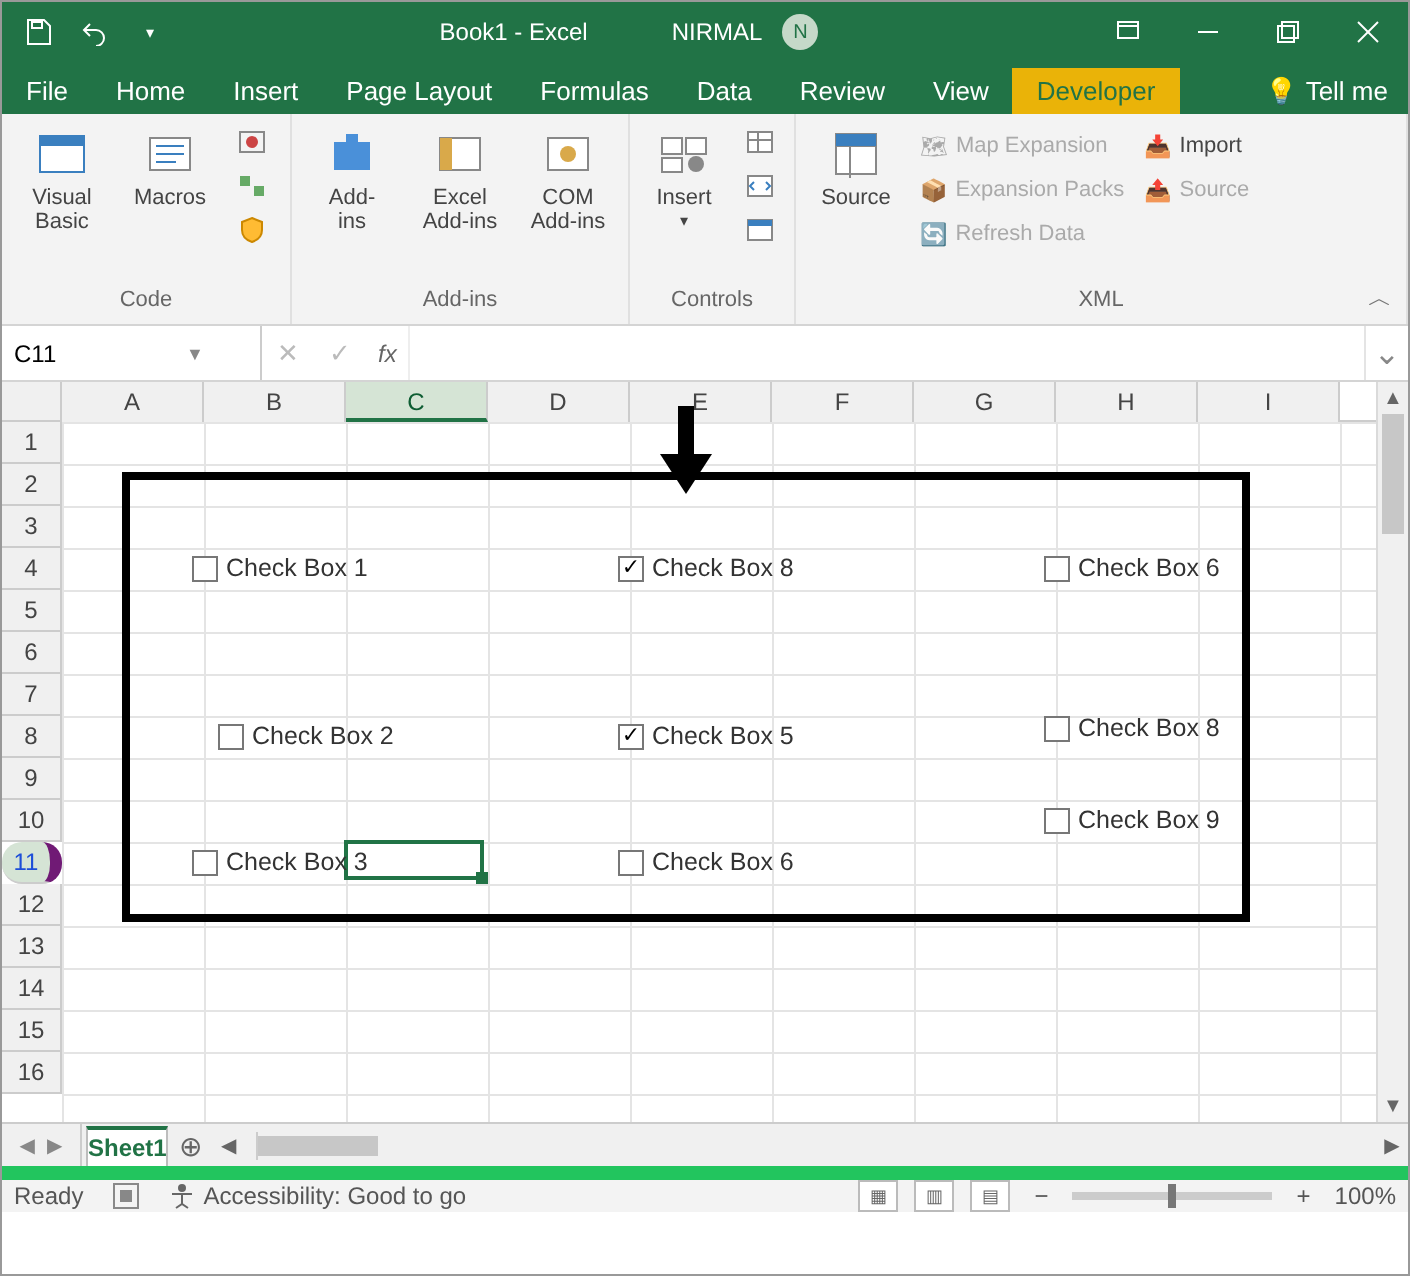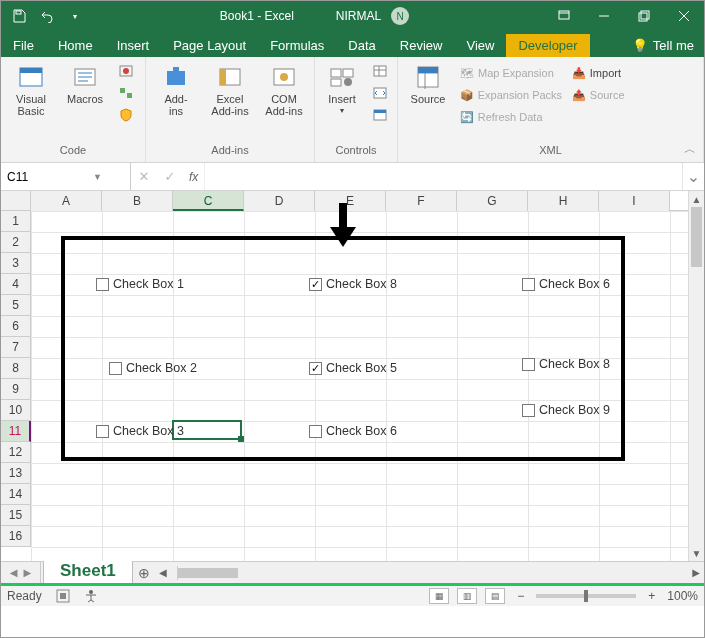--- a/index.html
+++ b/index.html
@@ -49,48 +49,48 @@
   .down-arrow { position: absolute; top: 203px; left: 330px; z-index: 30; }
 
   
   .grid-wrap { position: relative; height: 370px; background: #fff; }
   .col-headers { display: flex; position: absolute; top: 0; left: 0; right: 16px; height: 20px; border-bottom: 1px solid #ccc; }
   .selectall { width: 30px; height: 20px; background: #f0f0f0; border-right: 1px solid #ccc; border-bottom: 1px solid #ccc; }
   .col-h { width: 71px; height: 20px; background: #f0f0f0; border-right: 1px solid #ccc; text-align: center; font-size: 12px; color: #444; line-height: 20px; }
   .col-h.active { background: #d5e4d5; color: #0e5d33; border-bottom: 2px solid #217346; }
   .row-headers { position: absolute; top: 20px; left: 0; width: 30px; }
   .row-h { height: 21px; background: #f0f0f0; border-right: 1px solid #ccc; border-bottom: 1px solid #ccc; text-align: center; font-size: 12px; color: #444; line-height: 21px; }
-  .row-h.active { background: #d5e4d5; color: #be185d; border-right: 2px solid #701a75; }
+  .row-h.active { background: #d5e4d5; color: #1d4ed8; border-right: 6px solid #701a75; border-radius: 10px; }
   .cells { position: absolute; top: 20px; left: 30px; right: 16px; bottom: 0; }
   .gridlines-v { position: absolute; top: 0; bottom: 0; width: 0; border-right: 1px solid #e4e4e4; }
   .gridlines-h { position: absolute; left: 0; right: 0; height: 0; border-bottom: 1px solid #e4e4e4; }
   .active-cell { position: absolute; border: 2px solid #217346; background: #fff; }
   .active-cell::after { content: ""; position: absolute; right: -4px; bottom: -4px; width: 6px; height: 6px; background: #217346; }
   .thick-box { position: absolute; border: 4px solid #000; }
   .checkbox-ctrl { position: absolute; display: flex; align-items: flex-end; gap: 4px; font-size: 12.5px; color: #333; }
   .checkbox-ctrl .cb { width: 13px; height: 13px; border: 1px solid #777; background: #fff; display: flex; align-items: center; justify-content: center; font-size: 11px; color: #000; line-height: 1; }
   .vscroll-outer { position: absolute; top: 0; right: 0; bottom: 0; width: 16px; background: #f0f0f0; display:flex; flex-direction:column; border-left:1px solid #dadada; }
   .vscroll-btn { height: 16px; display:flex; align-items:center; justify-content:center; color:#666; font-size:10px; }
   .vscroll-track { flex:1; background:#f0f0f0; position:relative; }
   .vscroll-thumb { position:absolute; left:2px; right:2px; top:0; height:60px; background:#c7c7c7; }
 
   
   .sheet-row { height: 22px; display: flex; align-items: stretch; border-top: 1px solid #ccc; background: #f0f0f0; }
   .sheet-nav { width: 40px; display: flex; align-items: center; justify-content: center; gap: 6px; color: #888; font-size: 10px; border-right: 1px solid #ccc; }
   .sheet-tabs { display: flex; align-items: flex-end; padding-left: 2px; }
-  .sheet-tab { background: #fff; border: 1px solid #bdbdbd; border-bottom: none; padding: 2px 16px; font-size: 17px; border-radius: 0 0 0 0; margin-top: 1px; }
+  .sheet-tab { background: #fff; border: 1px solid #bdbdbd; border-bottom: none; padding: 2px 0; font-size: 12px; border-radius: 0 0 0 0; margin-top: 1px; }
   .sheet-tab.active { border-top: 2px solid #217346; font-weight: 600; color: #217346; }
   .sheet-add { width: 22px; display:flex; align-items:center; justify-content:center; color:#666; font-size:14px; cursor:pointer; }
   .hscroll { flex: 1; display:flex; align-items:center; justify-content:flex-end; }
   .hscroll-track { flex:1; height:14px; background:#f0f0f0; border-left:1px solid #ccc; position:relative; margin-left:6px; }
   .hscroll-btn { width:16px; display:flex; align-items:center; justify-content:center; color:#666; font-size:10px; }
   .hscroll-thumb { position:absolute; top:2px; bottom:2px; left:0; width:60px; background:#c7c7c7; }
 
   
-  .statusbar { height: 23px; background: #f3f3f3; border-top: 3px solid #22c55e; display: flex; align-items: center; font-size: 12px; color: #555; padding: 0 6px; gap: 14px; }
+  .statusbar { height: 23px; background: #f3f3f3; border-top: 7px solid #22c55e; display: flex; align-items: center; font-size: 12px; color: #555; padding: 0 6px; gap: 14px; }
   .statusbar .right-group { margin-left: auto; display: flex; align-items: center; gap: 8px; }
   .view-btn { width: 20px; height: 16px; border: 1px solid #bbb; display:flex; align-items:center; justify-content:center; font-size:9px; color:#666; background:#fff; }
   .zoom-slider { width: 100px; height: 4px; background: #ccc; position: relative; }
   .zoom-slider::before, .zoom-slider::after { content:""; position:absolute; top:-5px; width:14px; height:14px; }
   .zoom-thumb { position:absolute; top:-4px; left:48px; width:4px; height:12px; background:#777; }
 
   svg { display: block; }
 </style>
 </head>
 <body>
@@ -475,20 +475,21 @@
         <rect x="4" y="4" width="6" height="6" fill="#888"></rect>
       </svg>
     </span>
   <span style="display:flex; align-items:center; gap:4px;">
     <span>
         <svg width="14" height="14">
           <circle cx="7" cy="3" r="2" fill="#666"></circle>
           <path d="M2 6h10M7 6v5M4 13l3-2 3 2" stroke="#666" fill="none"></path>
         </svg>
       </span>
+    <span>Accessibility: Good to go</span>
   </span>
   <div class="right-group">
     <div class="view-btn">▦</div>
     <div class="view-btn">▥</div>
     <div class="view-btn">▤</div>
     <span style="padding:0 4px;">−</span>
     <div class="zoom-slider">
         <div class="zoom-thumb"></div>
       </div>
     <span style="padding:0 4px;">+</span>

